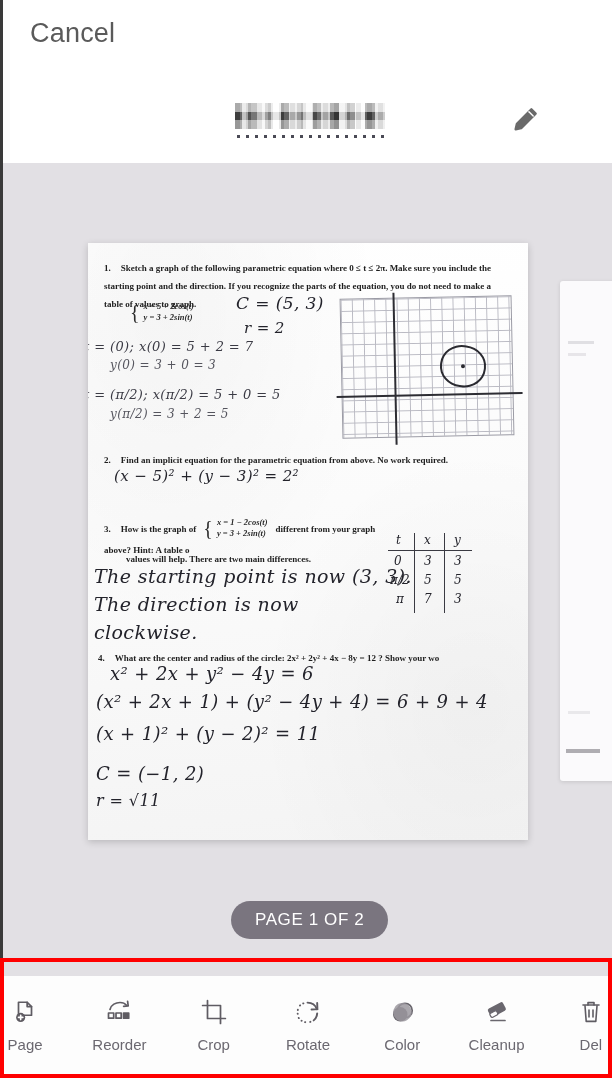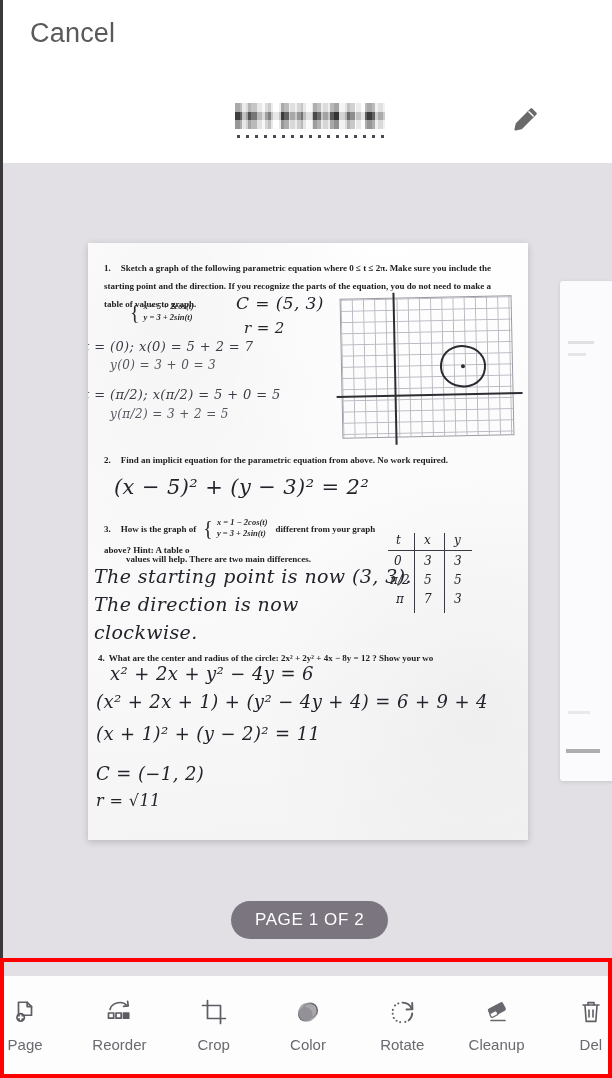--- a/index.html
+++ b/index.html
@@ -302,21 +302,21 @@
         <div class="axis-v"></div>
         <div class="axis-h"></div>
         <div class="circle-draw"></div>
         <div class="circle-dot"></div>
       </div>
 
       <div class="q" style="left:16px; top:206px; width:408px;">
         <span class="qnum qtext">2.</span>
         <span class="qtext" style="margin-left:6px;">Find an implicit equation for the parametric equation from above. No work required.</span>
       </div>
-      <div class="q hand" style="left:26px; top:232px; font-size:21px;">(x − 5)² + (y − 3)² = 2²</div>
+      <div class="q hand" style="left:26px; top:224px; font-size:15px;">(x − 5)² + (y − 3)² = 2²</div>
 
       <div class="q" style="left:16px; top:274px; width:300px;">
         <span class="qnum qtext">3.</span>
         <span class="qtext" style="margin-left:6px;">How is the graph of</span>
         <span class="brace" style="margin-left:3px;">{</span>
         <span style="display:inline-block; vertical-align:middle;">
           <span class="sys" style="display:block;">x = 1 − 2cos(t)</span>
           <span class="sys" style="display:block;">y = 3 + 2sin(t)</span>
         </span>
         <span class="qtext" style="margin-left:4px;">different from your graph above?  Hint:  A table o</span>
@@ -340,21 +340,21 @@
         <span class="tv-cell" style="left:2px;  top:40px;">π/2</span>
         <span class="tv-cell" style="left:36px; top:40px;">5</span>
         <span class="tv-cell" style="left:66px; top:40px;">5</span>
         <span class="tv-cell" style="left:8px;  top:59px;">π</span>
         <span class="tv-cell" style="left:36px; top:59px;">7</span>
         <span class="tv-cell" style="left:66px; top:59px;">3</span>
       </div>
 
       <div class="q" style="left:10px; top:404px; width:420px;">
         <span class="qnum qtext">4.</span>
-        <span class="qtext" style="">What are the center and radius of the circle:  2x² + 2y² + 4x − 8y = 12 ?  Show your wo</span>
+        <span class="qtext" style="margin-left:6px;">What are the center and radius of the circle:  2x² + 2y² + 4x − 8y = 12 ?  Show your wo</span>
       </div>
       <div class="q hand" style="left:22px; top:420px; font-size:18px;">x² + 2x + y² − 4y = 6</div>
       <div class="q hand" style="left:8px;  top:448px; font-size:18px;">(x² + 2x + 1) + (y² − 4y + 4) = 6 + 9 + 4</div>
       <div class="q hand" style="left:8px;  top:480px; font-size:18px;">(x + 1)² + (y − 2)² = 11</div>
       <div class="q hand" style="left:8px;  top:520px; font-size:18px;">C = (−1, 2)</div>
       <div class="q hand" style="left:8px;  top:548px; font-size:16px;">r = √11</div>
     </div>
 
     <div class="pagepill">PAGE 1 OF 2</div>
   </div>
@@ -389,50 +389,50 @@
       </div>
 
       <div class="tool">
         <span class="ticon">
           <svg width="26" height="26" viewBox="0 0 24 24" fill="none" stroke="#5f5c63" stroke-width="1.6" stroke-linecap="round" stroke-linejoin="round">
             <path d="M6 1.5v16.5h16.5"></path>
             <path d="M1.5 6H18v16.5"></path>
           </svg>
         </span>
         <span class="tlabel">Crop</span>
-      </div>
-
-      <div class="tool">
-        <span class="ticon">
-          <svg width="27" height="27" viewBox="0 0 24 24">
-            <circle cx="10" cy="13.6" r="6.4" fill="#6a676e"></circle>
-            <circle cx="14.2" cy="10.2" r="6.4" fill="none" stroke="#6a676e" stroke-width="1.6"></circle>
-            <path d="M14.2 3.8a6.4 6.4 0 0 0-4.5 15.8 6.4 6.4 0 0 0 4.5-15.8z" fill="#9b989f" opacity="0.85"></path>
-          </svg>
-        </span>
-        <span class="tlabel">Color</span>
       </div>
 
       <div class="tool">
         <span class="ticon">
           <svg width="27" height="27" viewBox="0 0 24 24" fill="none" stroke="#5f5c63" stroke-width="1.7" stroke-linecap="round">
             <path d="M12 3.2a8.8 8.8 0 0 1 8.3 5.9"></path>
             <path d="M20.6 3.6l.2 5.4-5.2.3"></path>
             <path d="M20.6 12.8a8.8 8.8 0 0 1-3.1 6.2"></path>
             <path d="M14.6 20.3a8.8 8.8 0 0 1-3 .5" stroke-dasharray="0.2 3.2"></path>
             <path d="M10 20.6a8.8 8.8 0 0 1-6.6-5.3" stroke-dasharray="0.2 3.2"></path>
             <path d="M3.3 13.2a8.8 8.8 0 0 1 .6-5" stroke-dasharray="0.2 3.2"></path>
             <path d="M5.3 5.8A8.8 8.8 0 0 1 9 3.7" stroke-dasharray="0.2 3.2"></path>
           </svg>
         </span>
         <span class="tlabel">Rotate</span>
       </div>
 
       <div class="tool">
         <span class="ticon">
+          <svg width="27" height="27" viewBox="0 0 24 24">
+            <circle cx="10" cy="13.6" r="6.4" fill="#6a676e"></circle>
+            <circle cx="14.2" cy="10.2" r="6.4" fill="none" stroke="#6a676e" stroke-width="1.6"></circle>
+            <path d="M14.2 3.8a6.4 6.4 0 0 0-4.5 15.8 6.4 6.4 0 0 0 4.5-15.8z" fill="#9b989f" opacity="0.85"></path>
+          </svg>
+        </span>
+        <span class="tlabel">Color</span>
+      </div>
+
+      <div class="tool">
+        <span class="ticon">
           <svg width="28" height="26" viewBox="0 0 28 26">
             <g transform="rotate(-28 14 12)">
               <rect x="6" y="6" width="17" height="9.5" rx="2" fill="#6a676e"></rect>
               <rect x="6" y="11" width="7.5" height="4.5" rx="1.4" fill="#fdfdfd" stroke="#6a676e" stroke-width="1.2"></rect>
             </g>
             <path d="M8 21.5h14" stroke="#6a676e" stroke-width="1.7" stroke-linecap="round"></path>
           </svg>
         </span>
         <span class="tlabel">Cleanup</span>
       </div>

